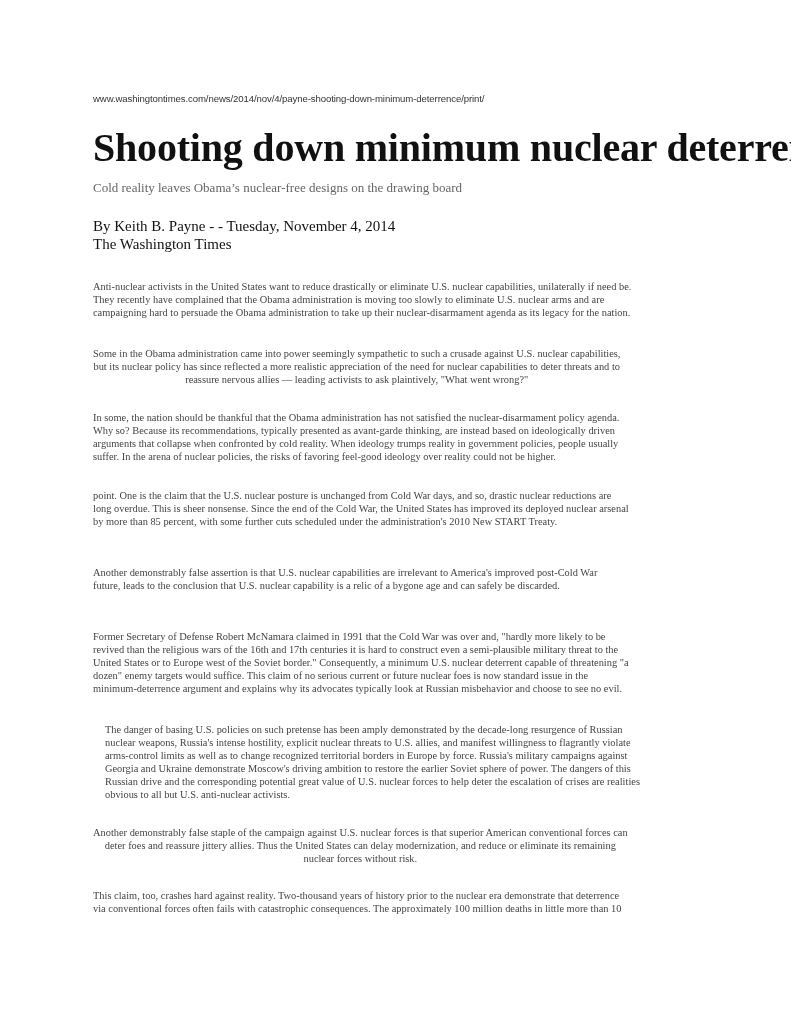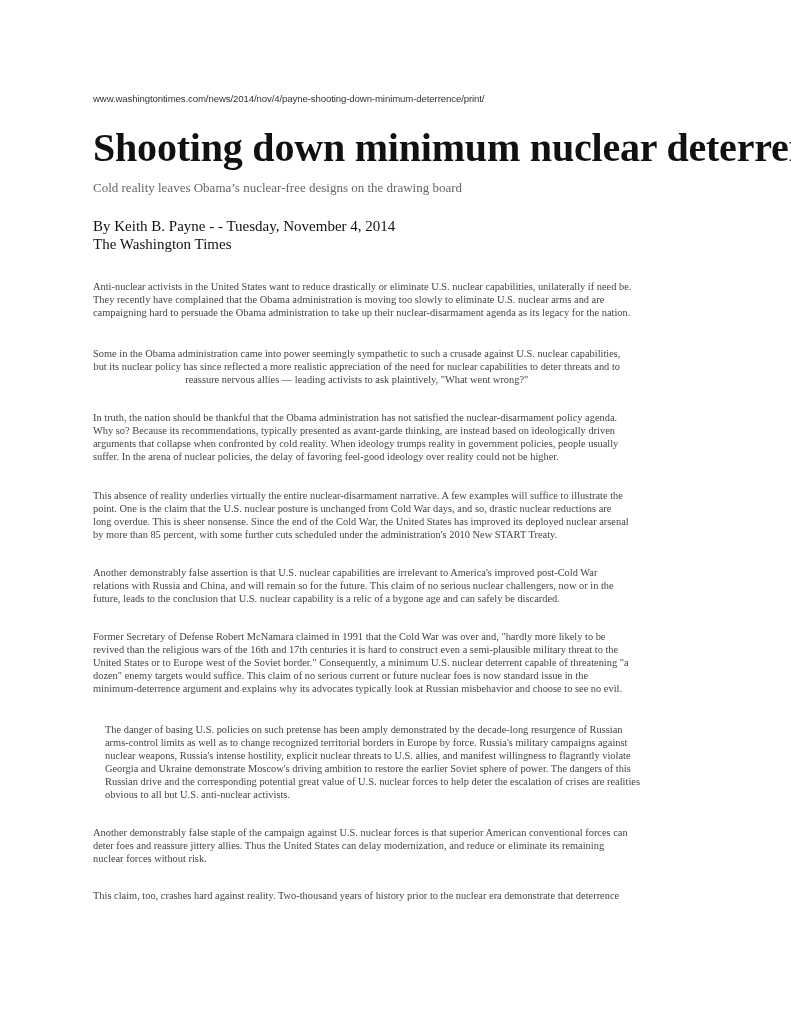--- a/index.html
+++ b/index.html
@@ -46,53 +46,52 @@
         <span class="ln">Anti-nuclear activists in the United States want to reduce drastically or eliminate U.S. nuclear capabilities, unilaterally if need be.</span>
         <span class="ln">They recently have complained that the Obama administration is moving too slowly to eliminate U.S. nuclear arms and are</span>
         <span class="ln">campaigning hard to persuade the Obama administration to take up their nuclear-disarmament agenda as its legacy for the nation.</span>
       </p>
       <p style="position: absolute; left: 0px; top: 67px; text-align: center;">
         <span class="ln">Some in the Obama administration came into power seemingly sympathetic to such a crusade against U.S. nuclear capabilities,</span>
         <span class="ln">but its nuclear policy has since reflected a more realistic appreciation of the need for nuclear capabilities to deter threats and to</span>
         <span class="ln">reassure nervous allies — leading activists to ask plaintively, "What went wrong?"</span>
       </p>
       <p style="position: absolute; left: 0px; top: 131px;">
-        <span class="ln">In truth, the nation should be thankful that the Obama administration has not satisfied the nuclear-disarmament policy agenda.</span>
+        <span class="ln">In some, the nation should be thankful that the Obama administration has not satisfied the nuclear-disarmament policy agenda.</span>
         <span class="ln">Why so? Because its recommendations, typically presented as avant-garde thinking, are instead based on ideologically driven</span>
         <span class="ln">arguments that collapse when confronted by cold reality. When ideology trumps reality in government policies, people usually</span>
-        <span class="ln">suffer. In the arena of nuclear policies, the delay of favoring feel-good ideology over reality could not be higher.</span>
+        <span class="ln">suffer. In the arena of nuclear policies, the risks of favoring feel-good ideology over reality could not be higher.</span>
       </p>
       <p style="position: absolute; left: 0px; top: 209px;">
-        <span class="ln">This absence of reality underlies virtually the entire nuclear-disarmament narrative. A few examples will suffice to illustrate the</span>
         <span class="ln">point. One is the claim that the U.S. nuclear posture is unchanged from Cold War days, and so, drastic nuclear reductions are</span>
         <span class="ln">long overdue. This is sheer nonsense. Since the end of the Cold War, the United States has improved its deployed nuclear arsenal</span>
         <span class="ln">by more than 85 percent, with some further cuts scheduled under the administration's 2010 New START Treaty.</span>
       </p>
       <p style="position: absolute; left: 0px; top: 286px;">
         <span class="ln">Another demonstrably false assertion is that U.S. nuclear capabilities are irrelevant to America's improved post-Cold War</span>
-        <span class="ln">relations with Russia and China, and will remain so for the future. This claim of no serious nuclear challengers, now or in the</span>
         <span class="ln">future, leads to the conclusion that U.S. nuclear capability is a relic of a bygone age and can safely be discarded.</span>
       </p>
       <p style="position: absolute; left: 0px; top: 350px;">
         <span class="ln">Former Secretary of Defense Robert McNamara claimed in 1991 that the Cold War was over and, "hardly more likely to be</span>
         <span class="ln">revived than the religious wars of the 16th and 17th centuries it is hard to construct even a semi-plausible military threat to the</span>
         <span class="ln">United States or to Europe west of the Soviet border." Consequently, a minimum U.S. nuclear deterrent capable of threatening "a</span>
         <span class="ln">dozen" enemy targets would suffice. This claim of no serious current or future nuclear foes is now standard issue in the</span>
         <span class="ln">minimum-deterrence argument and explains why its advocates typically look at Russian misbehavior and choose to see no evil.</span>
       </p>
       <p style="position: absolute; left: 0px; top: 443px; margin-left: 12px;">
         <span class="ln">The danger of basing U.S. policies on such pretense has been amply demonstrated by the decade-long resurgence of Russian</span>
+        <span class="ln">nuclear weapons, Russia's intense hostility, explicit nuclear threats to U.S. allies, and manifest willingness to flagrantly violate</span>
         <span class="ln">arms-control limits as well as to change recognized territorial borders in Europe by force. Russia's military campaigns against</span>
-        <span class="ln">nuclear weapons, Russia's intense hostility, explicit nuclear threats to U.S. allies, and manifest willingness to flagrantly violate</span>
         <span class="ln">Georgia and Ukraine demonstrate Moscow's driving ambition to restore the earlier Soviet sphere of power. The dangers of this</span>
         <span class="ln">Russian drive and the corresponding potential great value of U.S. nuclear forces to help deter the escalation of crises are realities</span>
         <span class="ln">obvious to all but U.S. anti-nuclear activists.</span>
       </p>
-      <p style="position: absolute; left: 0px; top: 546px;">
+      <p style="position: absolute; left: 0px; top: 546px; text-align: center;">
         <span class="ln">Another demonstrably false staple of the campaign against U.S. nuclear forces is that superior American conventional forces can</span>
         <span class="ln">deter foes and reassure jittery allies. Thus the United States can delay modernization, and reduce or eliminate its remaining</span>
         <span class="ln">nuclear forces without risk.</span>
       </p>
       <p style="position: absolute; left: 0px; top: 609px;">
         <span class="ln">This claim, too, crashes hard against reality. Two-thousand years of history prior to the nuclear era demonstrate that deterrence</span>
+        <span class="ln">via conventional forces often fails with catastrophic consequences. The approximately 100 million deaths in little more than 10</span>
       </p>
     </div>
 </div>
 
 </body></html>

